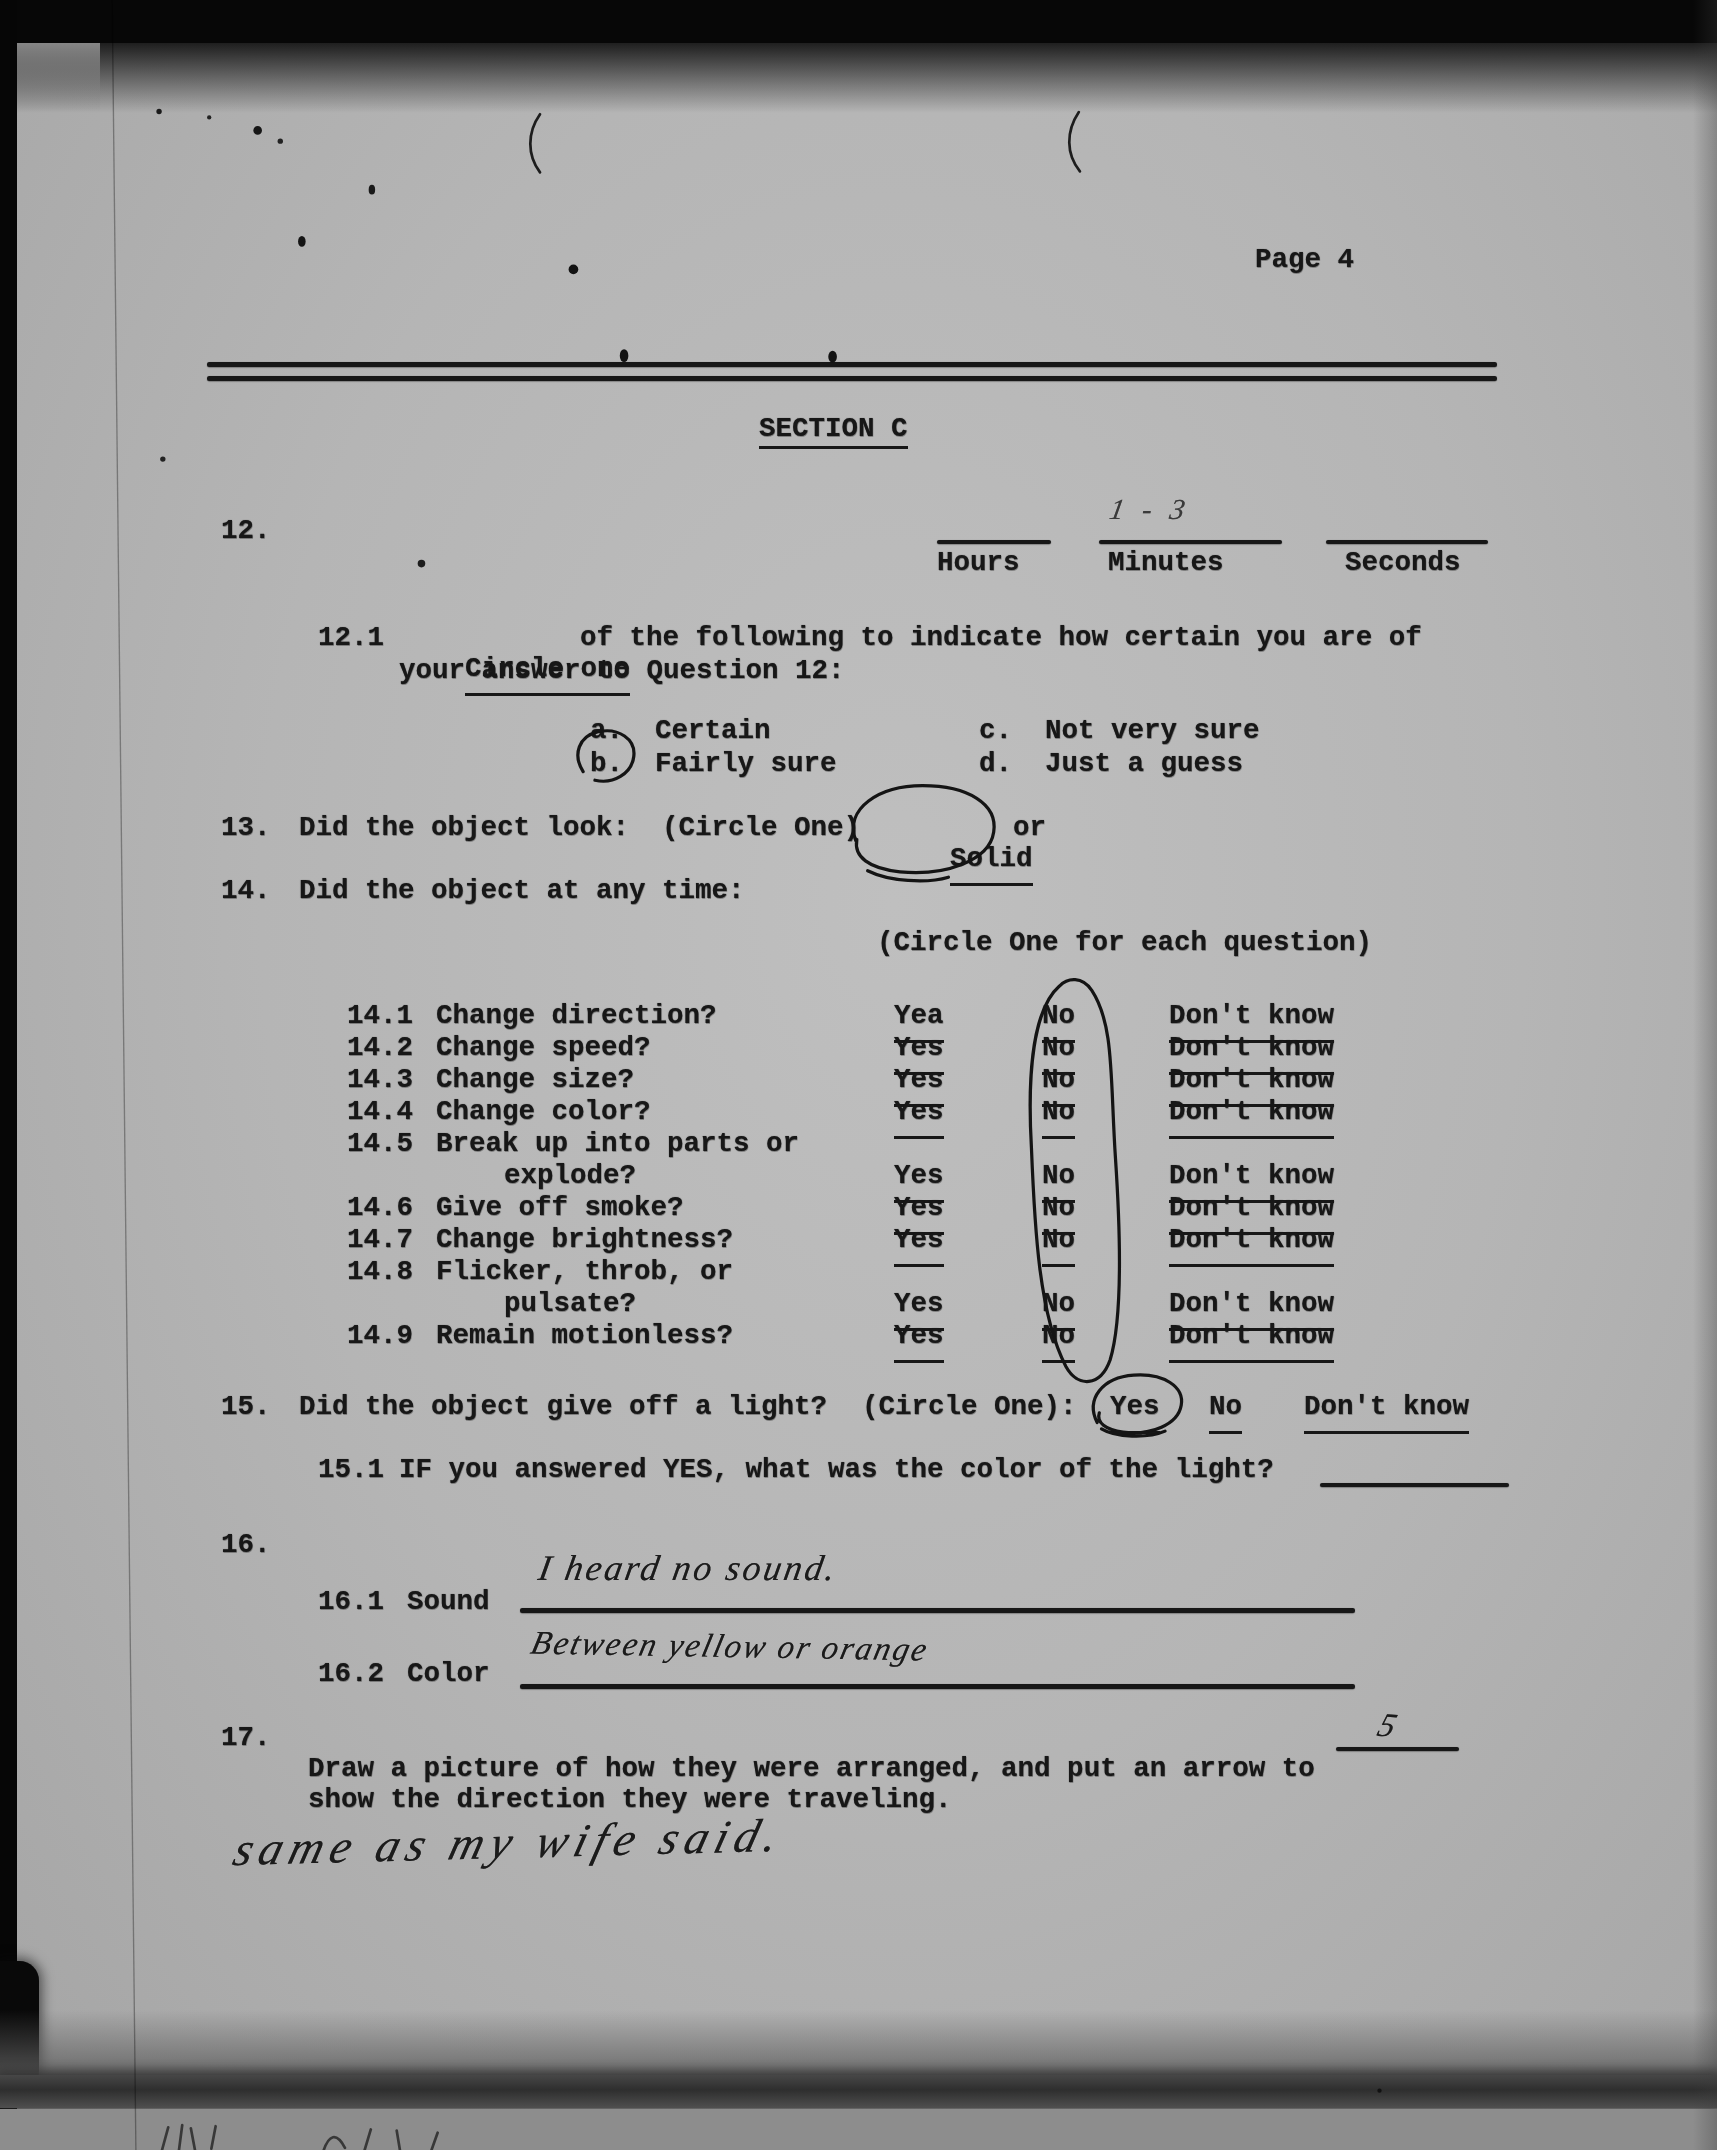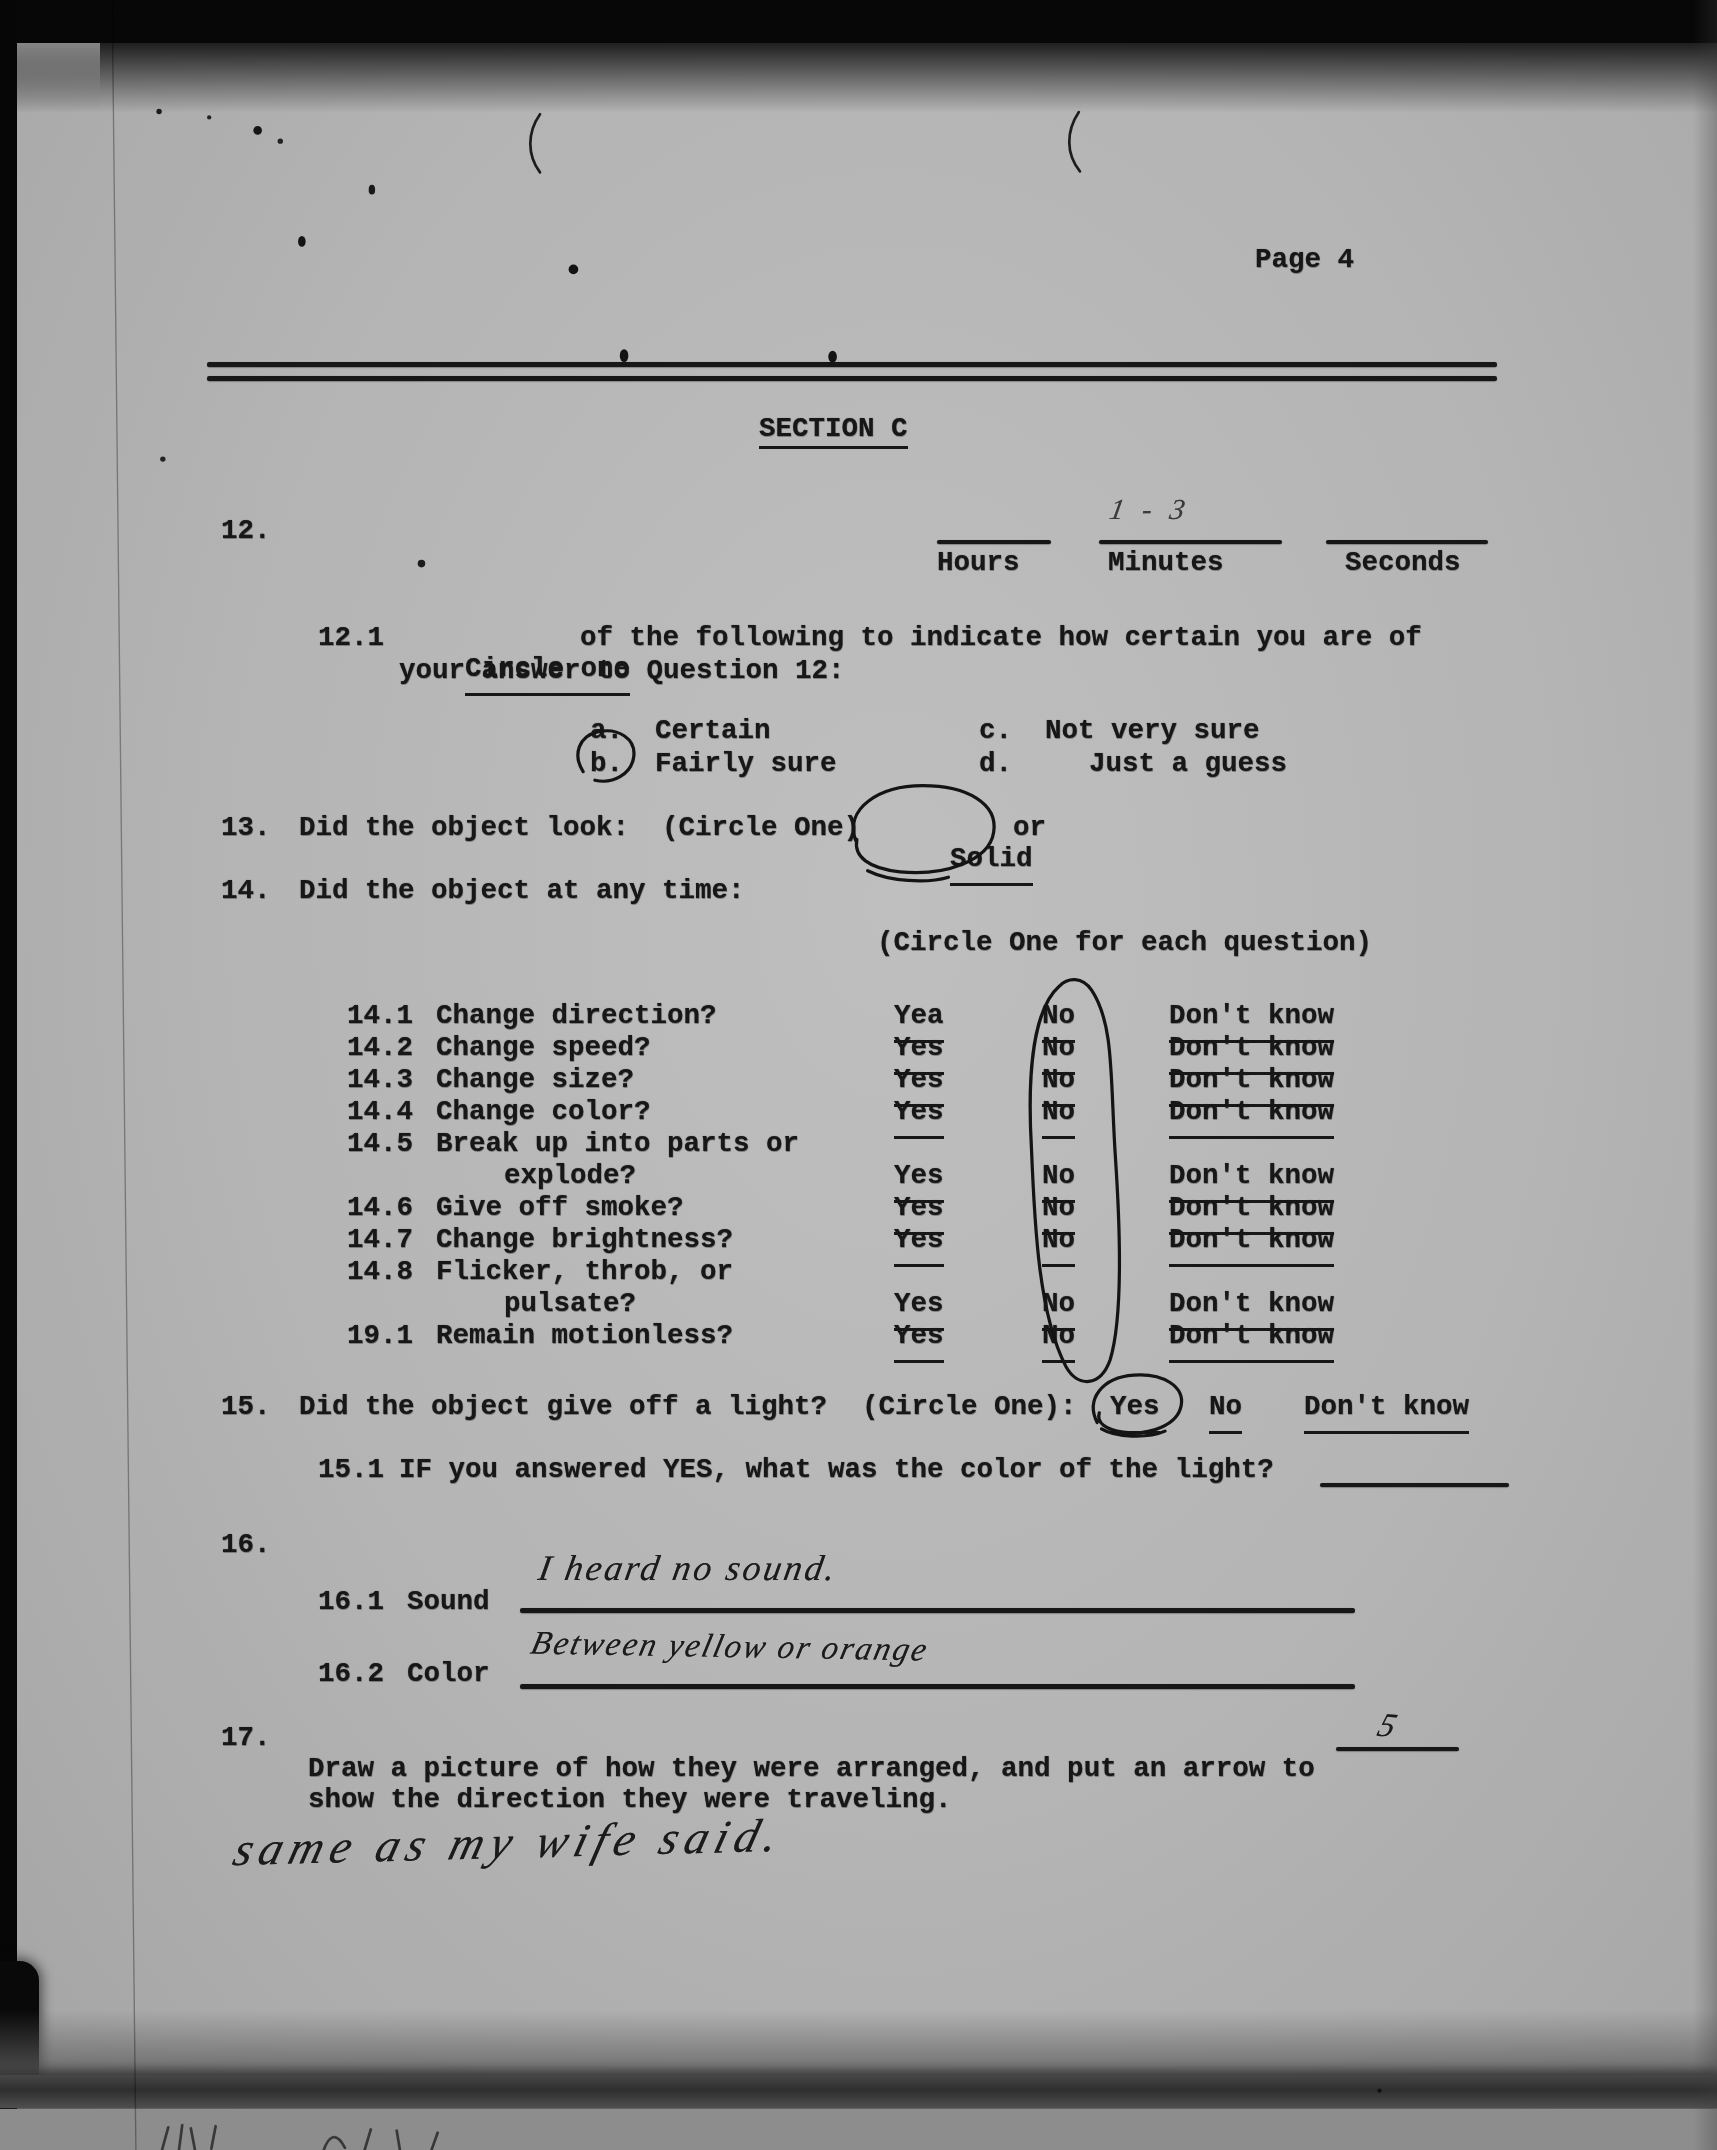--- a/index.html
+++ b/index.html
@@ -53,21 +53,21 @@
   <div class="t" style="left:580px;top:622px;">of the following to indicate how certain you are of</div>
   <div class="t" style="left:399px;top:655px;">your answer to Question 12:</div>
 
   <div class="t" style="left:590px;top:715px;">a.</div>
   <div class="t" style="left:655px;top:715px;">Certain</div>
   <div class="t" style="left:590px;top:748px;">b.</div>
   <div class="t" style="left:655px;top:748px;">Fairly sure</div>
   <div class="t" style="left:979px;top:715px;">c.</div>
   <div class="t" style="left:1045px;top:715px;">Not very sure</div>
   <div class="t" style="left:979px;top:748px;">d.</div>
-  <div class="t" style="left:1045px;top:748px;margin-left:44px;">Just a guess</div>
+  <div class="t" style="left:1045px;top:748px;">Just a guess</div>
 
   <div class="t" style="left:221px;top:812px;">13.</div>
   <div class="t" style="left:299px;top:812px;">Did the object look:  (Circle One)</div>
   <div class="t" style="left:884px;top:812px;">
     <span class="au">Solid</span>
   </div>
   <div class="t" style="left:1013px;top:812px;">or</div>
 
   <div class="t" style="left:221px;top:875px;">14.</div>
   <div class="t" style="left:299px;top:875px;">Did the object at any time:</div>
@@ -116,21 +116,21 @@
   <div class="t" style="left:1042px;top:1224px;"><span class="au">No</span></div>
   <div class="t" style="left:1169px;top:1224px;"><span class="au">Don't know</span></div>
 
   <div class="t" style="left:347px;top:1256px;">14.8</div>
   <div class="t" style="left:436px;top:1256px;">Flicker, throb, or</div>
   <div class="t" style="left:504px;top:1288px;">pulsate?</div>
   <div class="t" style="left:894px;top:1288px;"><span class="au">Yes</span></div>
   <div class="t" style="left:1042px;top:1288px;"><span class="au">No</span></div>
   <div class="t" style="left:1169px;top:1288px;"><span class="au">Don't know</span></div>
 
-  <div class="t" style="left:347px;top:1320px;">19.1</div>
+  <div class="t" style="left:347px;top:1320px;">14.9</div>
   <div class="t" style="left:436px;top:1320px;">Remain motionless?</div>
   <div class="t" style="left:894px;top:1320px;"><span class="au">Yes</span></div>
   <div class="t" style="left:1042px;top:1320px;"><span class="au">No</span></div>
   <div class="t" style="left:1169px;top:1320px;"><span class="au">Don't know</span></div>
 
   <div class="t" style="left:221px;top:1391px;">15.</div>
   <div class="t" style="left:299px;top:1391px;">Did the object give off a light?</div>
   <div class="t" style="left:862px;top:1391px;">(Circle One):</div>
   <div class="t" style="left:1110px;top:1391px;"><span class="au">Yes</span></div>
   <div class="t" style="left:1209px;top:1391px;"><span class="au">No</span></div>

